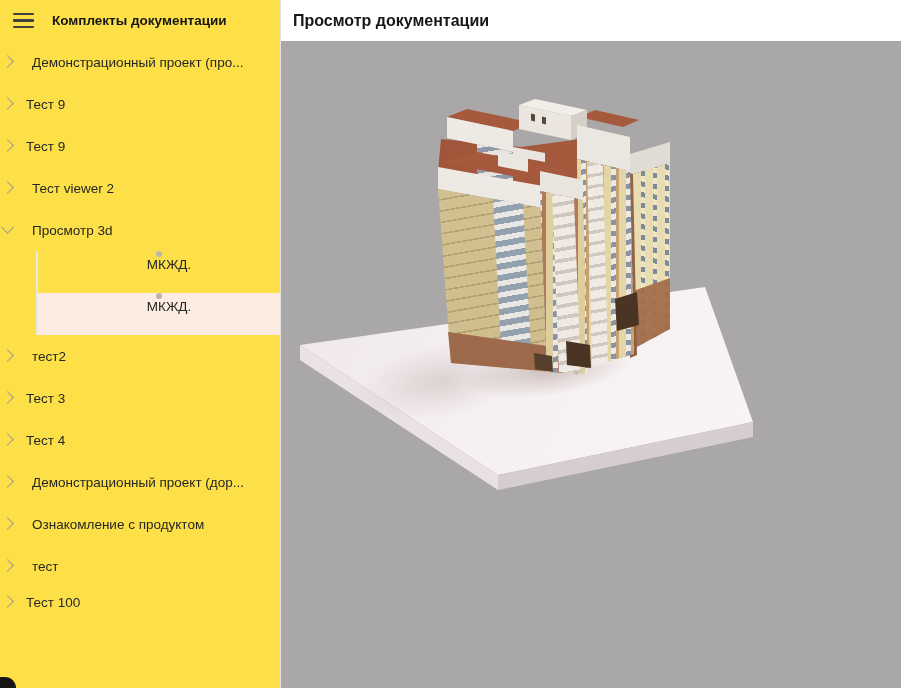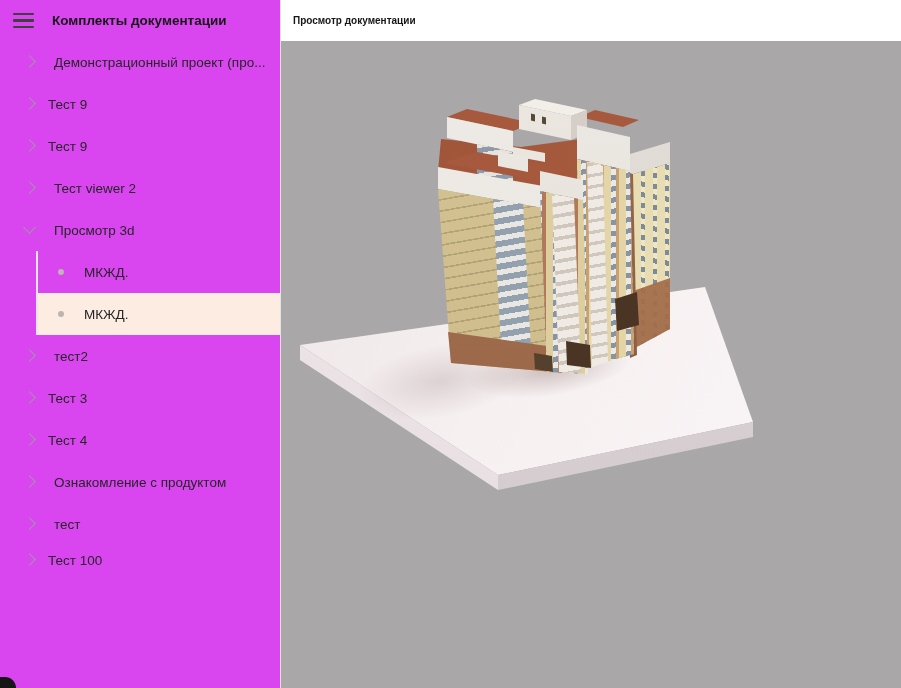--- a/index.html
+++ b/index.html
@@ -1,43 +1,43 @@
 <!DOCTYPE html>
 <html><head>
 <meta charset="utf-8">
 <style>
   html,body{margin:0;padding:0;background:#fff;}
   .stage{width:901px;height:688px;display:flex;position:relative;overflow:hidden;
          font-family:"Liberation Sans",sans-serif;background:#fff;}
   
-  .sidebar{width:281px;flex:none;background:#d946ef;border-right:1px solid #e3e3e3;
+  .sidebar{width:281px;flex:none;background:#fde047;border-right:1px solid #e3e3e3;
            box-sizing:border-box;position:relative;overflow:hidden;}
   .side-header{height:41px;display:flex;align-items:center;padding-left:13px;}
   .burger{width:21px;display:flex;flex-direction:column;gap:4px;margin-right:18px;cursor:pointer;}
   .burger i{height:2.2px;background:#3f3f3f;border-radius:1px;display:block;}
   .side-title{font-weight:bold;font-size:13.5px;color:#161616;white-space:nowrap;}
   .tree{position:relative;}
-  .row{display:flex;align-items:center;height:42px;padding-left:25px;cursor:pointer;}
+  .row{display:flex;align-items:center;height:42px;padding-left:3px;cursor:pointer;}
   .chev{width:8px;height:8px;border-top:1.5px solid #9b9b9b;border-right:1.5px solid #9b9b9b;
         transform:rotate(45deg);flex:none;margin-right:14px;margin-top:-2px;}
   .chev.down{transform:rotate(135deg);margin-top:-5px;}
   .g2 .chev{margin-right:20px;}
   .row-label{font-size:13.5px;color:#262626;white-space:nowrap;}
   .children{position:relative;}
   .children::before{content:"";position:absolute;left:36px;top:0;bottom:0;width:1.5px;background:#e7e7e7;}
-  .child-row{height:42px;display:flex;align-items:center;padding-left:58px;cursor:pointer;}
+  .child-row{height:42px;display:flex;align-items:center;padding-left:58px;cursor:pointer;flex-direction:column;}
   .child-row.selected{background:linear-gradient(#fcece2,#fcece2) no-repeat 37px 0 / calc(100% - 37px) 100%;}
   .dot{width:6px;height:6px;border-radius:50%;background:#bcb5b1;margin-right:20px;flex:none;}
   .cut{margin-top:-6px;}
   .corner-fab{position:absolute;left:0;bottom:0;width:16px;height:11px;background:#161616;
               border-top-right-radius:16px;cursor:pointer;}
   
   .main{flex:1;display:flex;flex-direction:column;min-width:0;}
   .main-header{height:41px;flex:none;background:#fff;display:flex;align-items:center;padding-left:12px;}
-  .main-title{font-weight:bold;font-size:10px;color:#161616;white-space:nowrap;}
+  .main-title{font-weight:bold;font-size:16px;color:#161616;white-space:nowrap;}
   .viewer{flex:1;position:relative;background:#a9a7a7;overflow:hidden;}
   .p{position:absolute;inset:0;}
   .soft{position:absolute;}
 </style>
 </head>
 <body>
 
 <div class="stage">
 
   <aside class="sidebar">
@@ -87,20 +87,24 @@
         <span class="chev"></span>
         <span class="row-label">тест2</span>
       </div>
       <div class="row">
         <span class="chev"></span>
         <span class="row-label">Тест 3</span>
       </div>
       <div class="row">
         <span class="chev"></span>
         <span class="row-label">Тест 4</span>
+      </div>
+      <div class="row g2">
+        <span class="chev"></span>
+        <span class="row-label">Демонстрационный проект (дор...</span>
       </div>
       <div class="row g2">
         <span class="chev"></span>
         <span class="row-label">Ознакомление с продуктом</span>
       </div>
       <div class="row g2">
         <span class="chev"></span>
         <span class="row-label">тест</span>
       </div>
       <div class="row cut">

